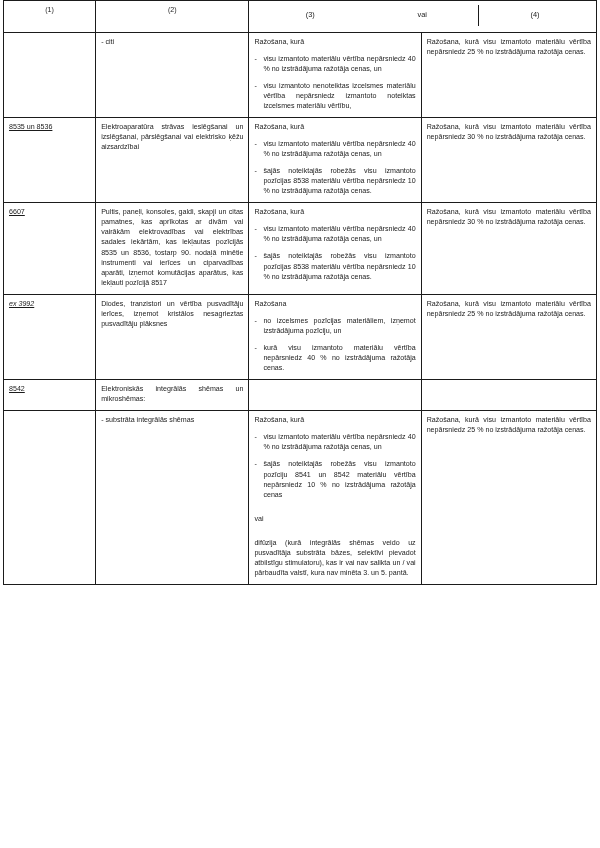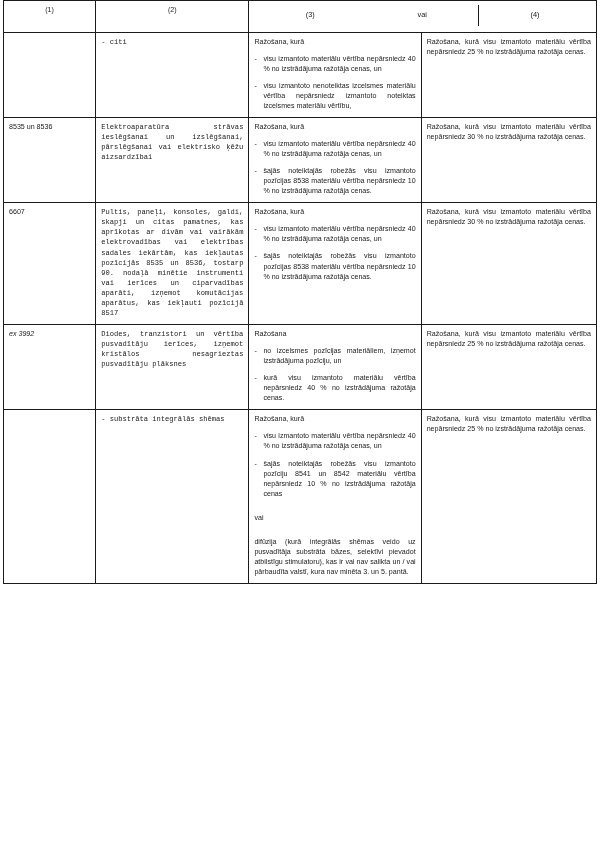--- a/index.html
+++ b/index.html
@@ -59,22 +59,22 @@
     text-align: justify;
   }
   .dashed:last-child { margin-bottom: 0; }
   .dashed .dash {
     position: absolute;
     left: 0;
     top: 0;
   }
   .spacer { height: 7px; }
   .ital { font-style: italic; }
-  .code-cell { font-size: 7.1px; }
-  .justify { text-align: justify; font-family: Liberation Mono, monospace; }
+  .code-cell { font-size: 7.1px; text-decoration: underline; }
+  .justify { text-align: justify; }
   .hdr-split {
     padding: 0;
     border: 1px solid #1b1b1b;
   }
   .hdr-split .inner {
     display: flex;
   }
   .hdr-split .inner > div {
     flex: 1 1 0;
     text-align: center;
@@ -154,20 +154,26 @@
         <td>
           <div class="para">Ražošana</div>
           <div class="dashed"><span class="dash">-</span><span>no izcelsmes pozīcijas materiāliem, izņemot izstrādājuma pozīciju, un</span></div>
           <div class="dashed"><span class="dash">-</span><span>kurā visu izmantoto materiālu vērtība nepārsniedz 40 % no izstrādājuma ražotāja cenas.</span></div>
         </td>
         <td>
           <div class="para">Ražošana, kurā visu izmantoto materiālu vērtība nepārsniedz 25 % no izstrādājuma ražotāja cenas.</div>
         </td>
       </tr>
 
+      <tr>
+        <td class="code-cell">8542</td>
+        <td class="justify">Elektroniskās integrālās shēmas un mikroshēmas:</td>
+        <td></td>
+        <td></td>
+      </tr>
 
       <tr>
         <td class="code-cell"></td>
         <td class="justify">- substrāta integrālās shēmas</td>
         <td>
           <div class="para">Ražošana, kurā</div>
           <div class="dashed"><span class="dash">-</span><span>visu izmantoto materiālu vērtība nepārsniedz 40 % no izstrādājuma ražotāja cenas, un</span></div>
           <div class="dashed"><span class="dash">-</span><span>šajās noteiktajās robežās visu izmantoto pozīciju 8541 un 8542 materiālu vērtība nepārsniedz 10 % no izstrādājuma ražotāja cenas</span></div>
           <div class="spacer"></div>
           <div class="para">vai</div>

